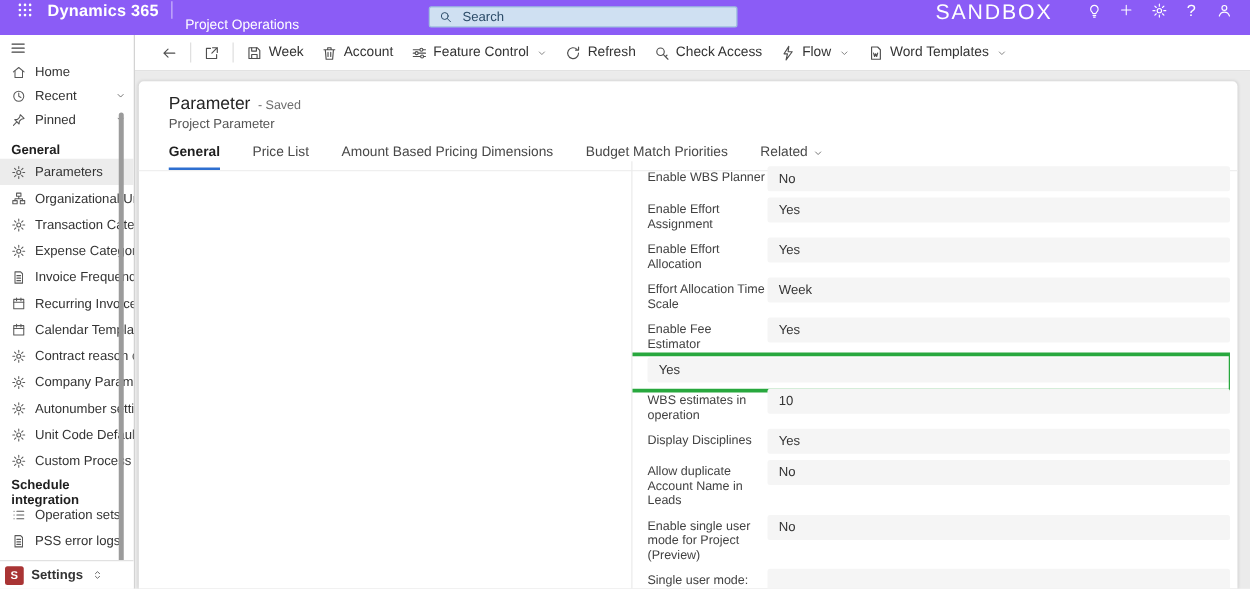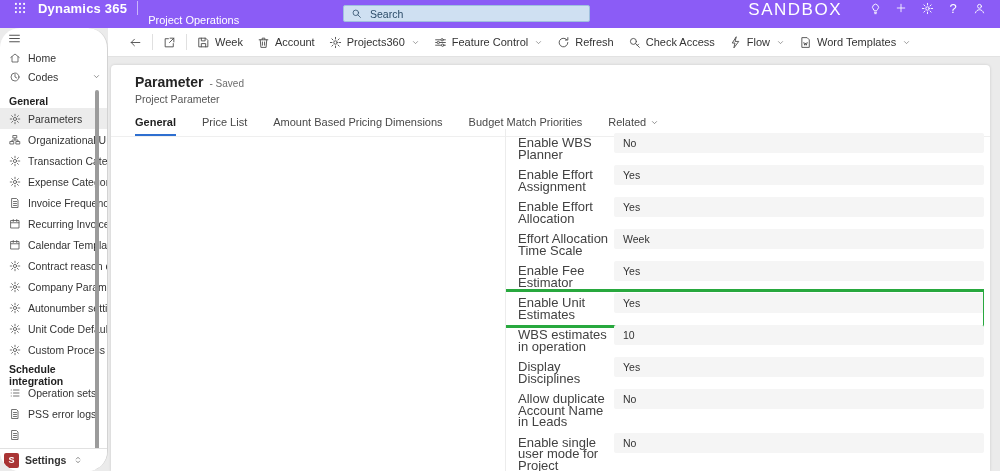--- a/index.html
+++ b/index.html
@@ -15,21 +15,21 @@
   .app-name { font-size:11px;margin-top:24px; }
   .search-box { position:absolute; left:343px; top:5px; width:247px; height:17px; background:#cfe0f2; border:1px solid #9fc0de; border-radius:2px; display:flex; align-items:center; gap:8px; padding:0 7px; color:#2b4b68; font-size:10.5px; }
   .top-right { margin-left:auto; display:flex; align-items:flex-end; }
   .env-name { font-size:17px; font-weight:400; letter-spacing:1.5px; margin-right:20px; }
   .top-ic { width:26px; height:24px; display:flex; align-items:center; justify-content:center; color:#fff; font-size:12px; }
 
   
   .app-body { position:absolute; top:28px; left:0; right:0; bottom:0; display:flex; }
 
   
-  .sidebar { width:108px; background:#fff; border-right:1px solid #d3d3d3; position:relative; flex:none; overflow:hidden;border-radius:20px; }
+  .sidebar { width:108px; background:#fff; border-right:1px solid #d3d3d3; position:relative; flex:none; overflow:hidden; }
   .ham-row { height:20px; display:flex; align-items:center; padding-left:8px; color:#444; }
   .nav-item { height:19px; display:flex; align-items:center; gap:7px; padding:0 6px 0 9px; font-size:10.5px; color:#333; white-space:nowrap; }
   .nav-item .ic { width:12px; height:12px; color:#5a5a5a; }
   .nav-item .chev { margin-left:auto; width:9px; height:9px; color:#555; }
   .grp-hdr { height:14px; margin-top:8px; display:flex; align-items:center; padding-left:9px; font-size:10.5px; font-weight:bold; color:#1f1f1f; }
   .grp .nav-item { height:21px; }
   .nav-item.active { background:#ececec; }
   .side-scroll { position:absolute; right:8px; top:62px; width:4px; height:380px; background:#9b9b9b; border-radius:2px; }
   .side-footer { position:absolute; left:0; right:0; bottom:0; height:23px; background:#fff; border-top:1px solid #e1e1e1; display:flex; align-items:center; z-index:3; }
   .s-badge { width:15px; height:15px; border-radius:2px; background:#a93434; color:#fff; font-size:9px; font-weight:bold; display:flex; align-items:center; justify-content:center; margin:0 6px 0 4px; }
@@ -41,32 +41,32 @@
   .cmdbar { height:29px; background:#fff; border-bottom:1px solid #e2e2e2; display:flex; align-items:center; padding:0 14px; font-size:11px; color:#333; white-space:nowrap; overflow:hidden; }
   .cmd { display:flex; align-items:center; gap:5px; padding:0 7px; height:24px; }
   .cmd .ic { width:13px; height:13px; color:#4f4f4f; }
   .cmd .chev { width:9px; height:9px; color:#666; margin-left:1px; }
   .cmd-sep { width:1px; height:16px; background:#e0e0e0; margin:0 3px; }
 
   .content { position:absolute; top:29px; left:0; right:0; bottom:0; background:#ebebeb; }
   .card { position:absolute; left:3px; top:8px; right:10px; bottom:0; background:#fff; border-radius:4px 4px 0 0; box-shadow:0 0 3px rgba(0,0,0,.14); }
   .card-hdr { padding:9px 0 0 24px; }
   .title-row { display:flex; align-items:baseline; gap:6px; }
-  .rec-title { font-size:14px; font-weight:bold; color:#242424; }
+  .rec-title { font-size:14px; font-weight:normal; color:#242424; }
   .rec-status { font-size:10px; color:#6d6d6d; }
   .rec-sub { font-size:10.5px; color:#555; margin-top:3px; }
   .tabsbar { margin-top:7px; padding-left:24px; display:flex; gap:26px; border-bottom:1px solid #efefef; font-size:11px; color:#484848; }
   .tab { padding:4px 0 6px 0; border-bottom:2px solid transparent; display:flex; align-items:center; gap:4px; }
   .tab.active { font-weight:bold; color:#1f1f1f; border-bottom-color:#2e6fd0; }
   .tab .chev { width:9px; height:9px; color:#555; }
 
   
   .form-col { position:absolute; left:394px; right:6px; top:64px; bottom:0; border-left:1px solid #ececec; padding:4px 0 0 12px; overflow:hidden; }
   .frow { display:flex; align-items:flex-start; margin-bottom:5px; position:relative; }
-  .flabel { width:96px; flex:none; font-size:13px; line-height:11.5px; padding-top:4px; color:#424242; }
+  .flabel { width:96px; flex:none; font-size:10px; line-height:11.5px; padding-top:4px; color:#424242; }
   .fvalue { flex:1; height:20px; background:#f5f5f5; border-radius:2px; display:flex; align-items:center; padding:0 9px; font-size:10.5px; color:#333; }
   .frow.hl::after { content:""; position:absolute; top:-4px; bottom:-8px; left:-33px; right:-2px; border:3px solid #28a83e; pointer-events:none; }
 </style>
 </head>
 <body>
 
 <svg width="0" height="0" style="position:absolute" aria-hidden="true">
   <defs>
     <symbol id="i-chev" viewBox="0 0 24 24">
         <path d="M6.5 9.5L12 15l5.5-5.5"></path>
@@ -245,21 +245,30 @@
     <div class="nav-item">
       <svg class="ic">
           <use href="#i-home"></use>
         </svg>
       <span>Home</span>
     </div>
     <div class="nav-item">
       <svg class="ic">
           <use href="#i-clock"></use>
         </svg>
-      <span>Codes</span>
+      <span>Recent</span>
+      <svg class="ic chev">
+          <use href="#i-chev"></use>
+        </svg>
+    </div>
+    <div class="nav-item">
+      <svg class="ic">
+          <use href="#i-pin"></use>
+        </svg>
+      <span>Pinned</span>
       <svg class="ic chev">
           <use href="#i-chev"></use>
         </svg>
     </div>
 
     <div class="grp">
       <div class="grp-hdr">General</div>
       <div class="nav-item active">
         <svg class="ic">
             <use href="#i-gear"></use>
@@ -385,29 +394,20 @@
         <svg class="ic">
             <use href="#i-save"></use>
           </svg>
         <span>Week</span>
       </div>
       <div class="cmd">
         <svg class="ic">
             <use href="#i-trash"></use>
           </svg>
         <span>Account</span>
-      </div>
-      <div class="cmd">
-        <svg class="ic">
-            <use href="#i-gear"></use>
-          </svg>
-        <span>Projects360</span>
-        <svg class="ic chev">
-            <use href="#i-chev"></use>
-          </svg>
       </div>
       <div class="cmd">
         <svg class="ic">
             <use href="#i-sliders"></use>
           </svg>
         <span>Feature Control</span>
         <svg class="ic chev">
             <use href="#i-chev"></use>
           </svg>
       </div>
@@ -503,21 +503,20 @@
 
           <div class="frow">
             <div class="flabel">Enable Fee Estimator</div>
             <div class="fvalue">
               <span>Yes</span>
 
             </div>
           </div>
 
           <div class="frow hl">
-            <div class="flabel">Enable Unit Estimates</div>
             <div class="fvalue">
               <span>Yes</span>
 
             </div>
           </div>
 
           <div class="frow">
             <div class="flabel">WBS estimates in operation</div>
             <div class="fvalue">
               <span>10</span>

